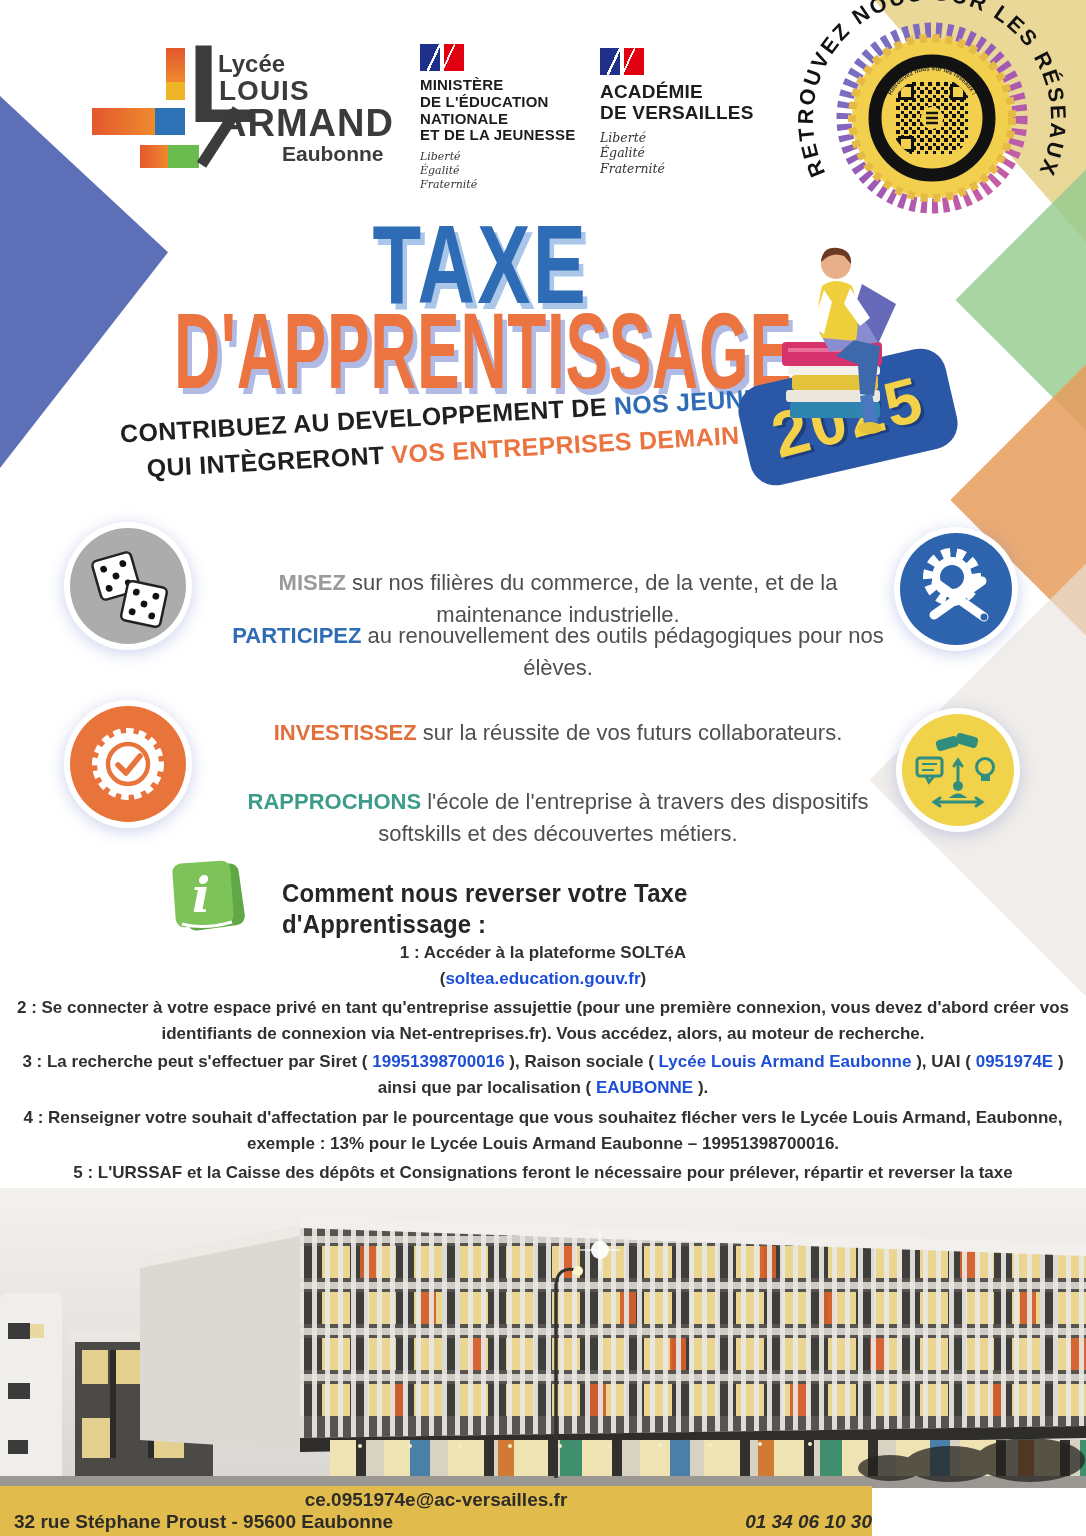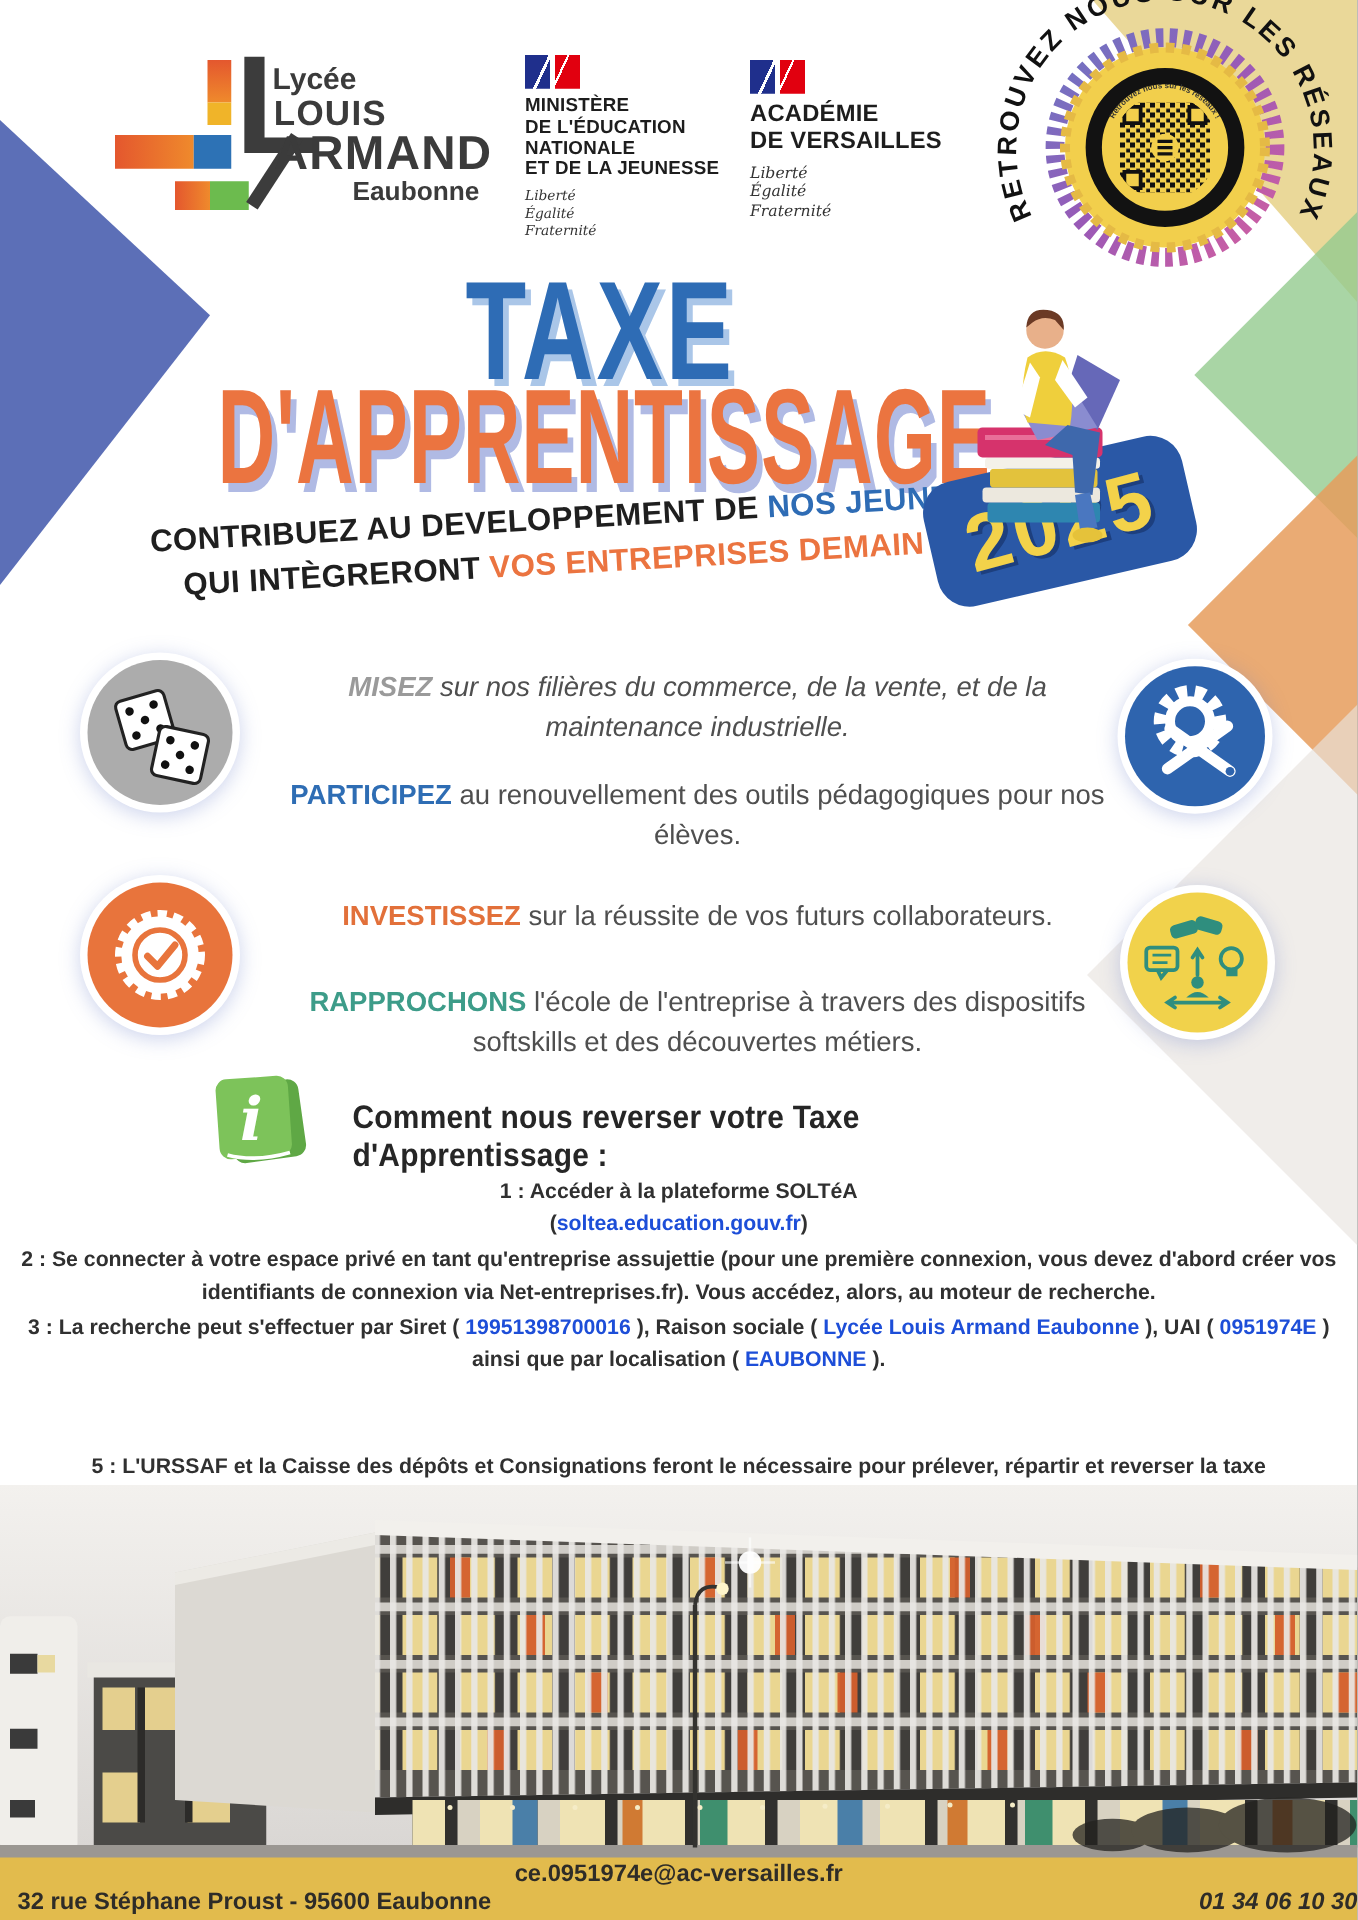--- a/index.html
+++ b/index.html
@@ -66,40 +66,40 @@
   .badge2025{left:742px;top:366px;width:212px;height:102px;background:#2A58A6;border-radius:26px;
              transform:rotate(-13deg);display:flex;align-items:center;justify-content:center;}
   .badge2025 span{font-size:64px;font-weight:900;color:#F3D24A;letter-spacing:3px;
                   text-shadow:3px 3px 0 #1d3f7e;transform:rotate(-2deg);}
   .hero-illu{left:762px;top:224px;width:165px;height:220px;}
 
   
   .benefit{left:228px;width:660px;text-align:center;font-size:22px;color:#4f4f4f;line-height:1.45;}
   .benefit b{font-weight:800;}
   .kw-gray{color:#9a9a9a;} .kw-blue{color:#2e6db4;} .kw-orange{color:#e2703a;} .kw-teal{color:#3d9c89;}
-  .p1{top:512px;font-style:italic;} .p2{top:598px;} .p3{top:695px;} .p4{top:770px;margin-top:16px;}
+  .p1{top:545px;} .p2{top:598px;} .p3{top:695px;} .p4{top:770px;margin-top:16px;}
   .circle{border-radius:50%;box-shadow:0 0 0 6px #fff,0 3px 16px 6px rgba(110,130,200,.35);}
   .ic-gray  {left:70px; top:528px;width:116px;height:116px;background:#ACACAC;}
   .ic-orange{left:70px; top:706px;width:116px;height:116px;background:#E8743C;}
   .ic-blue  {left:900px;top:533px;width:112px;height:112px;background:#2E64AE;}
   .ic-yellow{left:902px;top:714px;width:112px;height:112px;background:#F1D24B;}
   .circle svg{position:absolute;left:0;top:0;}
 
   
   .info-icon{left:162px;top:856px;width:94px;height:84px;}
   .howto-heading{left:282px;top:878px;width:640px;font-size:26px;font-weight:800;color:#262626;
                  transform:scaleX(.92);transform-origin:left;letter-spacing:.2px;}
   .step{left:13px;width:1060px;text-align:center;font-size:17px;font-weight:700;color:#303030;
         line-height:1.52;margin:0;}
   .s1{top:940px;} .s2{top:995px;} .s3{top:1049px;} .s4{top:1105px;} .s5{top:1160px;}
   .red{color:#1d4ed8;}
 
   
   .photo{left:0;top:1188px;width:1086px;height:300px;}
-  .footer{left:0;top:1486px;width:1086px;height:50px;background:#E2BB4D;
+  .footer{left:0;top:1486px;width:872px;height:50px;background:#E2BB4D;
           font-weight:700;color:#2e2c28;}
   .footer .email{position:absolute;left:0;top:3px;width:100%;text-align:center;font-size:19px;}
   .footer .address{position:absolute;left:14px;top:25px;font-size:19px;}
   .footer .phone{position:absolute;left:0;top:25px;width:100%;text-align:right;font-size:19px;font-style:italic;}
   .footer .website{position:absolute;right:12px;top:25px;font-size:19px;}
 </style>
 </head>
 <body>
 
 <div id="page">
@@ -321,20 +321,21 @@
     </svg>
   </div>
   <div class="abs howto-heading">Comment nous reverser votre Taxe d'Apprentissage :</div>
 
   <p class="abs step s1">
     <span>1 : Accéder à la plateforme SOLTéA</span><br>
     <span>(</span><span class="red">soltea.education.gouv.fr</span><span>)</span>
   </p>
   <p class="abs step s2">2 : Se connecter à votre espace privé en tant qu'entreprise assujettie (pour une première connexion, vous devez d'abord créer vos identifiants de connexion via Net-entreprises.fr). Vous accédez, alors, au moteur de recherche.</p>
   <p class="abs step s3"><span>3 : La recherche peut s'effectuer par Siret ( </span><span class="red">19951398700016</span><span> ), Raison sociale ( </span><span class="red">Lycée Louis Armand Eaubonne</span><span> ), UAI ( </span><span class="red">0951974E</span><span> ) ainsi que par localisation ( </span><span class="red">EAUBONNE</span><span> ).</span></p>
+  <p class="abs step s4">4 : Renseigner votre souhait d'affectation par le pourcentage que vous souhaitez flécher vers le Lycée Louis Armand, Eaubonne, exemple : 13% pour le Lycée Louis Armand Eaubonne – 19951398700016.</p>
   <p class="abs step s5">5 : L'URSSAF et la Caisse des dépôts et Consignations feront le nécessaire pour prélever, répartir et reverser la taxe d'apprentissage.</p>
 
   <svg class="abs photo" viewBox="0 0 1086 300" preserveAspectRatio="none">
     <defs>
       <linearGradient id="sky" x1="0" y1="0" x2="0" y2="1">
         <stop offset="0" stop-color="#f3f1ee"></stop>
           <stop offset="1" stop-color="#d9d6d3"></stop>
       </linearGradient>
       <pattern id="slats" width="13" height="300" patternUnits="userSpaceOnUse">
         <rect width="5" height="300" fill="#eae8e4" opacity=".92"></rect>

